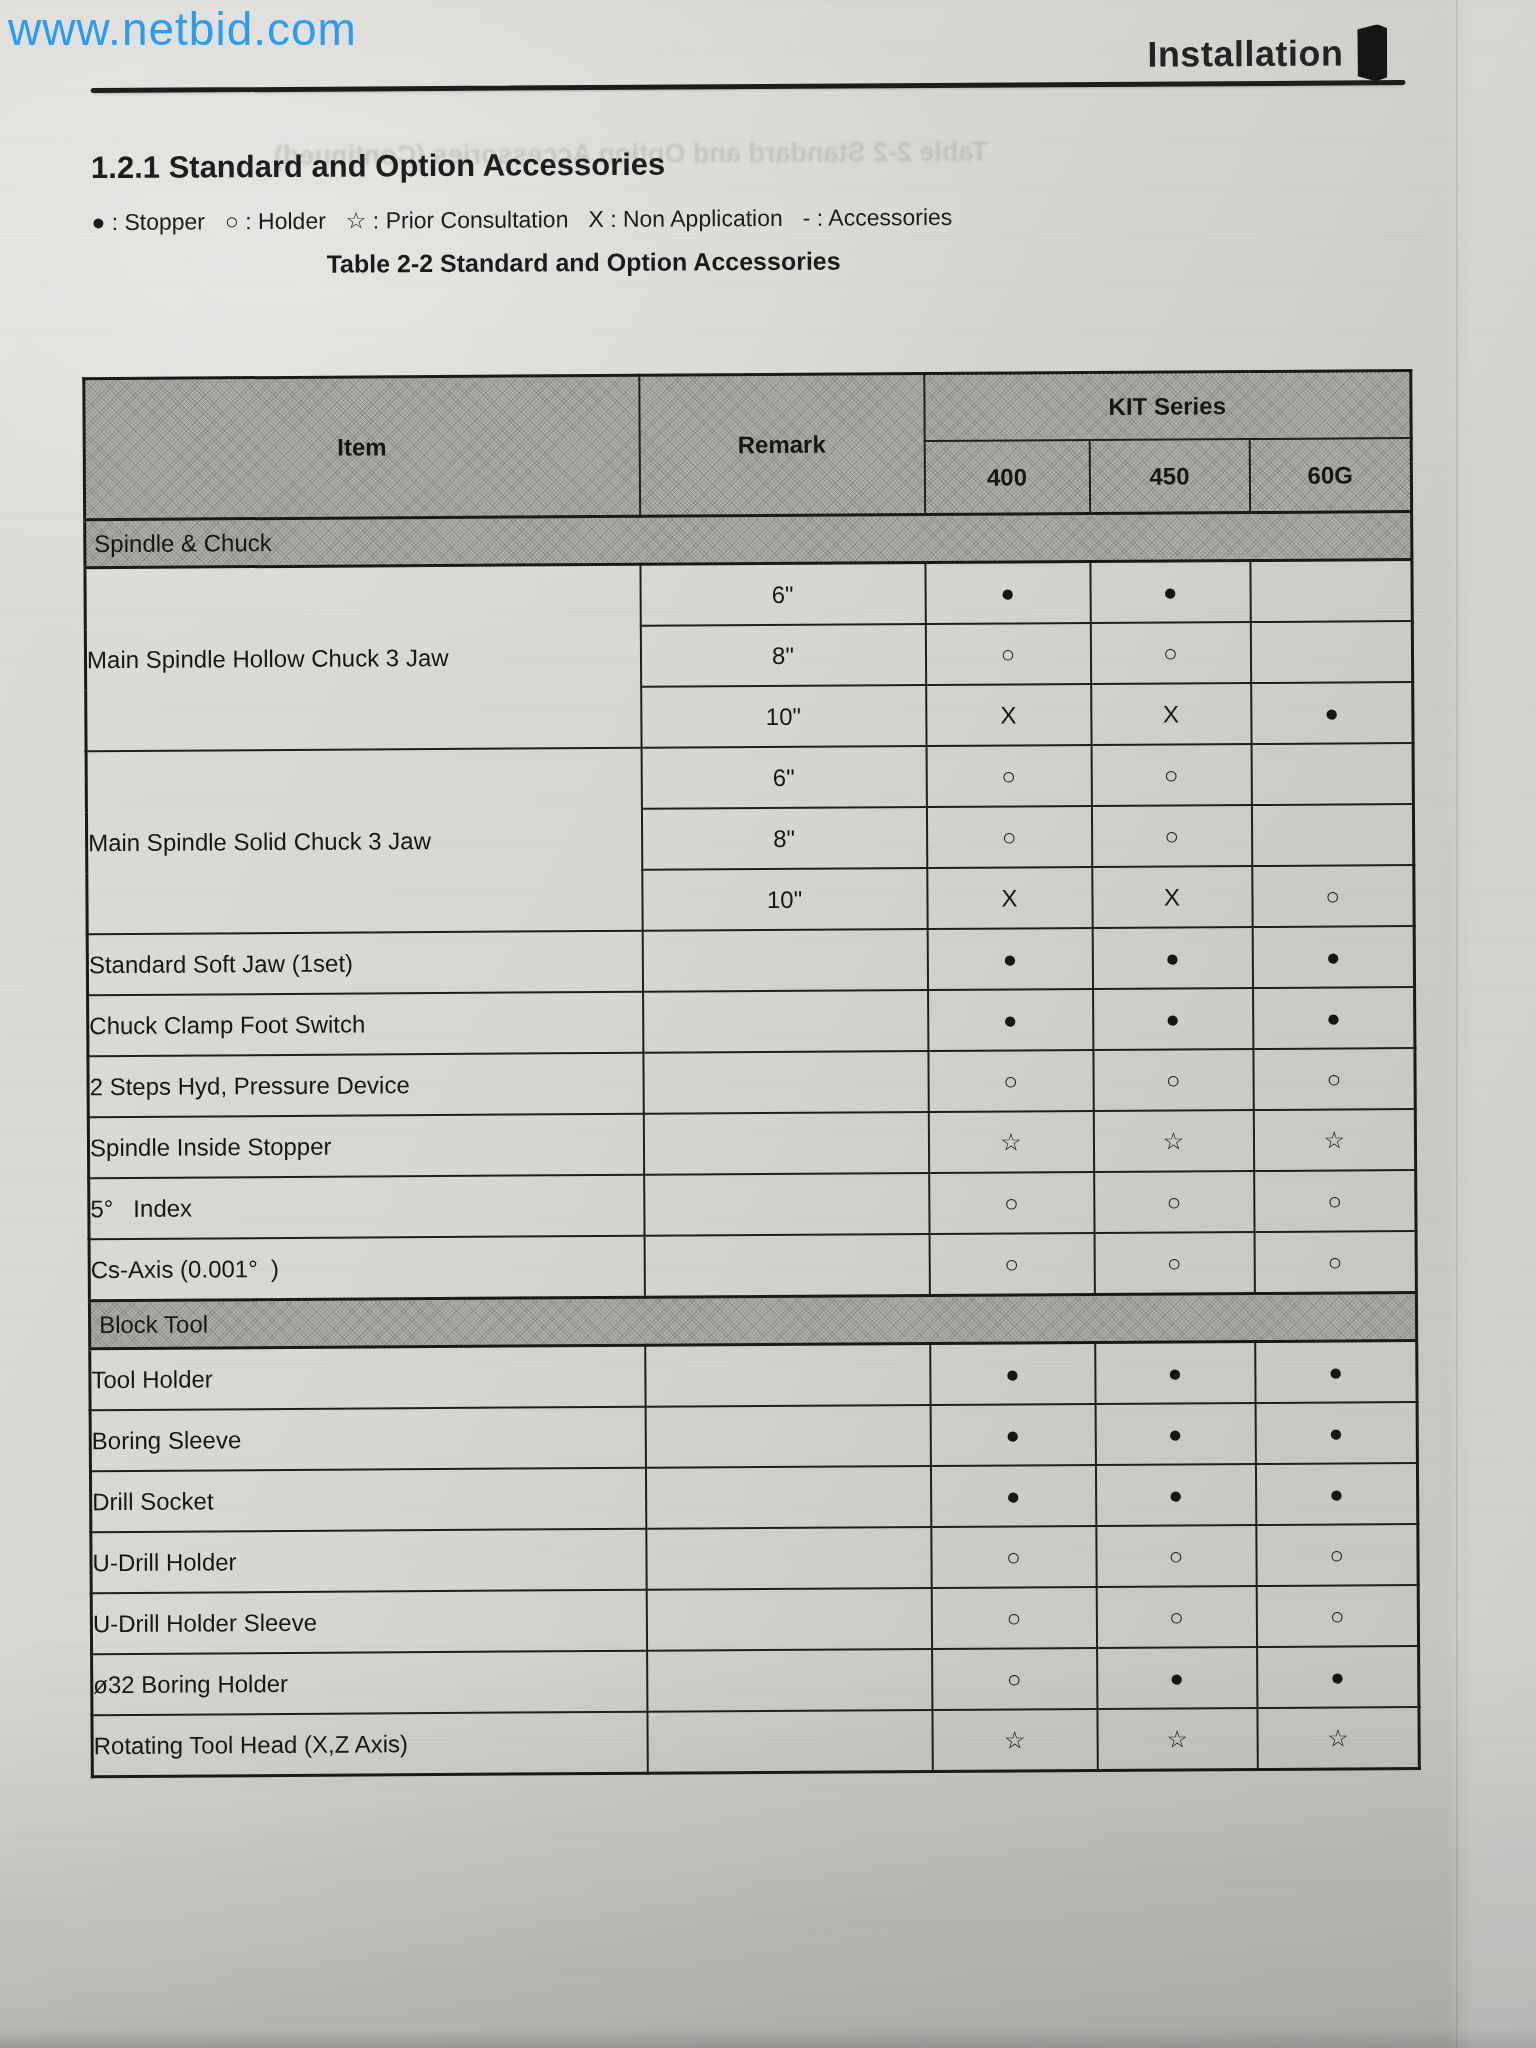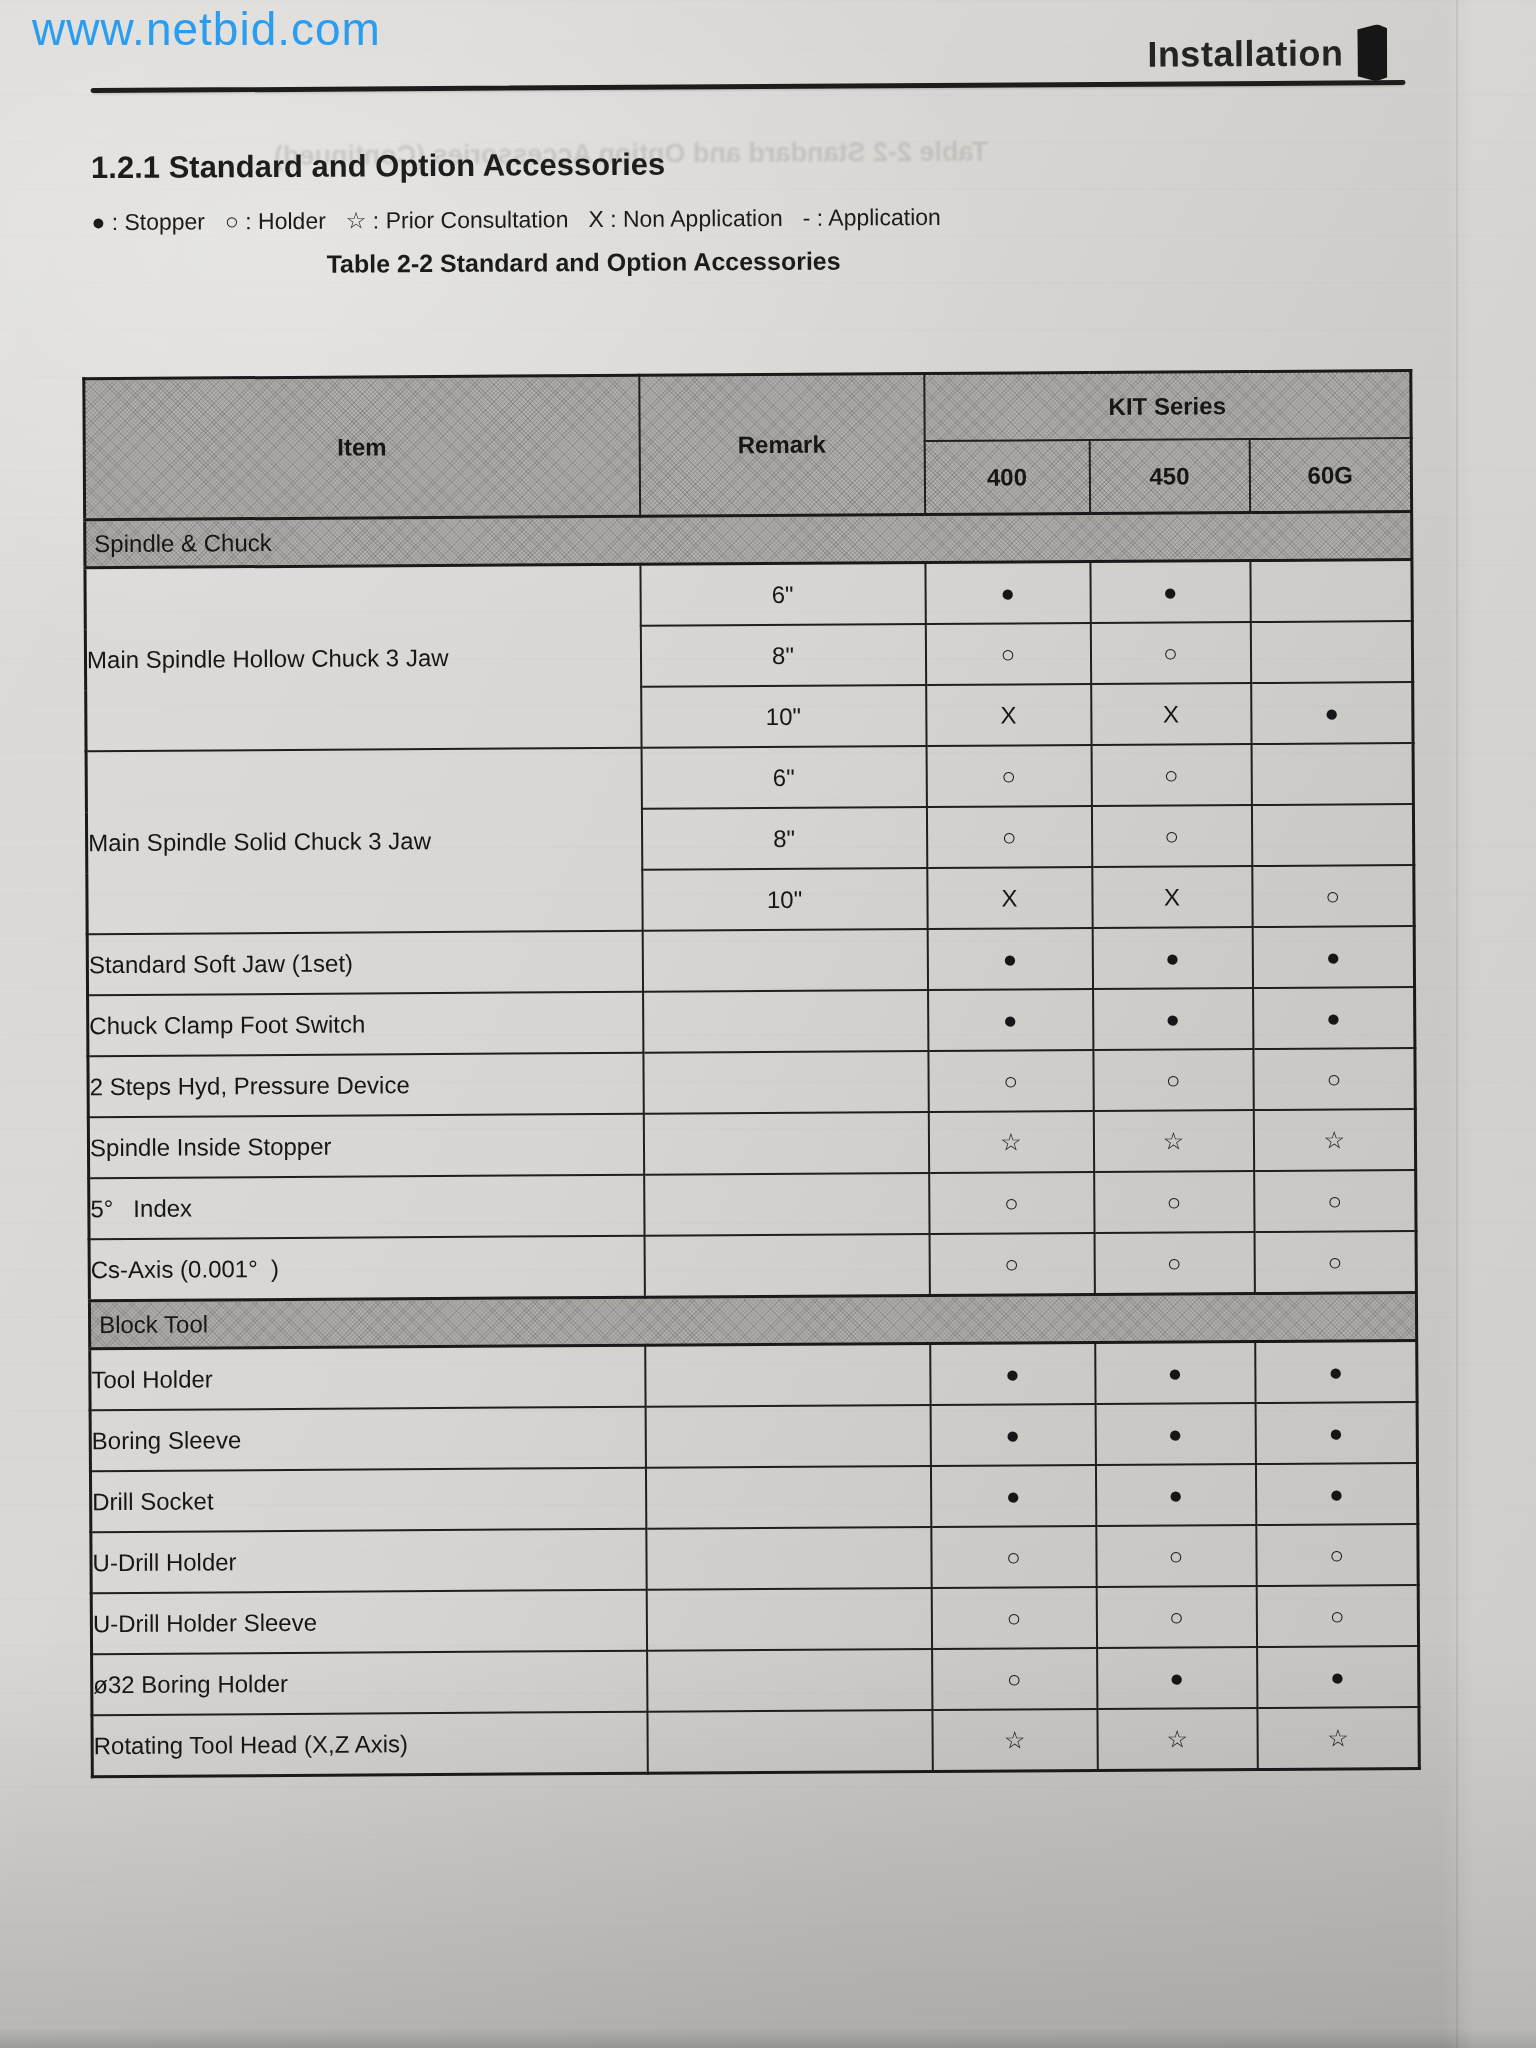--- a/index.html
+++ b/index.html
@@ -21,21 +21,21 @@
   }
   .page::after{ 
     content:"";position:absolute;top:0;bottom:0;left:1456px;width:2px;
     background:rgba(0,0,0,.07);
   }
   .sheet-content{position:absolute;inset:0;transform:rotate(-0.35deg);transform-origin:50% 40%;}
 
   
   .watermark{
     position:absolute;left:8px;top:2px;font-size:46px;letter-spacing:1px;
-    color:#2b9df0;font-weight:normal;margin-left:24px;
+    color:#2b9df0;font-weight:normal;
   }
   .page-header{position:absolute;top:28px;right:144px;display:flex;align-items:center;gap:14px;}
   .page-header .title{font-size:36px;font-weight:bold;color:#242424;letter-spacing:.5px;}
   .header-tab{
     width:30px;height:57px;background:#161616;
     clip-path:polygon(0 9%,68% 0,100% 7%,100% 93%,62% 100%,0 91%);
   }
   .header-rule{
     position:absolute;left:95px;top:84px;width:1315px;height:5px;
     background:#1d1d1d;border-radius:3px;
@@ -100,21 +100,21 @@
 
     <div class="ghost-line">Table 2-2 Standard and Option Accessories (Continued)</div>
 
     <div class="section-heading">1.2.1 Standard and Option Accessories</div>
 
     <div class="legend">
       <span>● : Stopper</span>
       <span>○ : Holder</span>
       <span>☆ : Prior Consultation</span>
       <span>X : Non Application</span>
-      <span>- : Application</span>
+      <span>- : Accessories</span>
     </div>
 
     <div class="table-caption">Table 2-2 Standard and Option Accessories</div>
 
     <table class="acc">
       <colgroup>
         <col class="c-item">
           <col class="c-remark">
           <col class="c-400">
           <col class="c-450">

